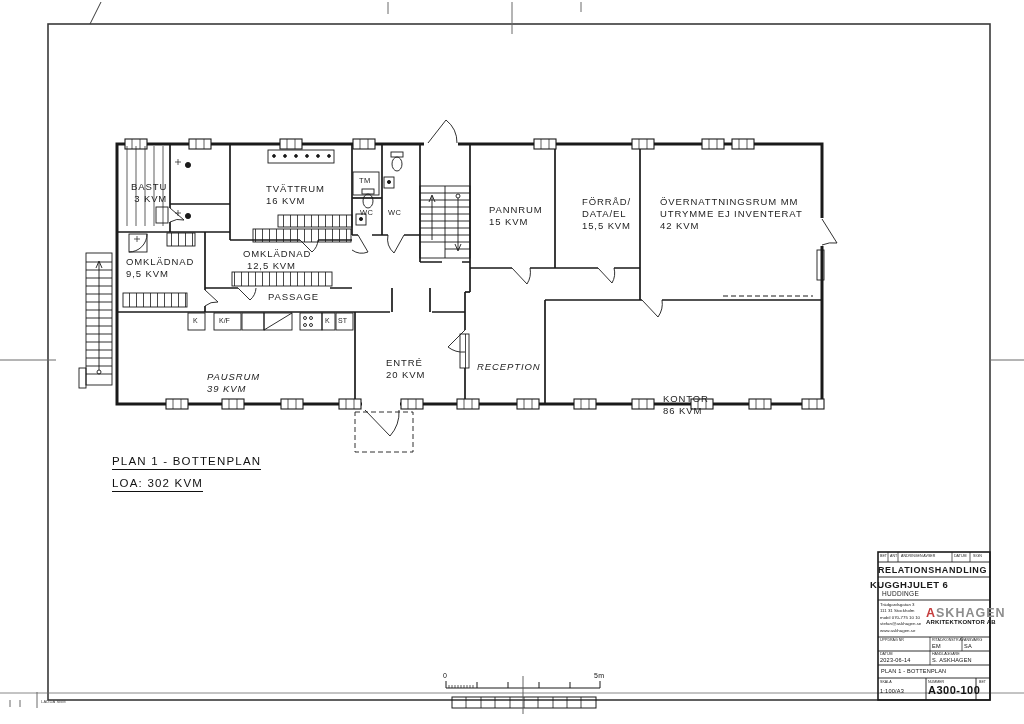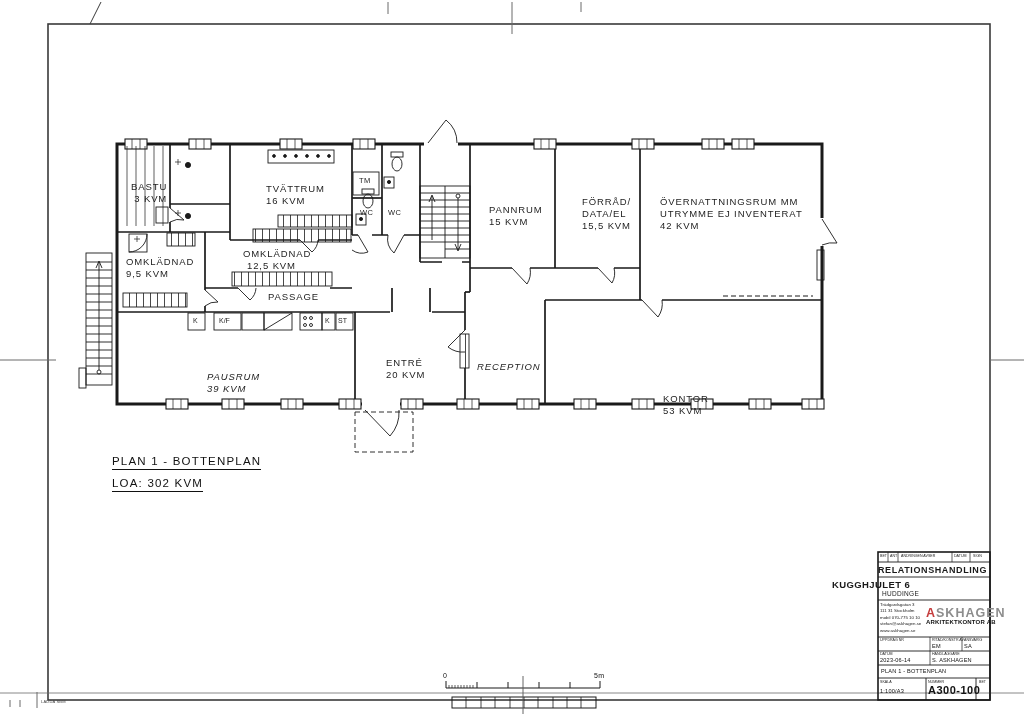--- a/index.html
+++ b/index.html
@@ -261,21 +261,21 @@
 </div>
 <div class="lbl" style="left:386px;top:357px;">
   <div>ENTRÉ</div>
     <div>20 KVM</div>
 </div>
 <div class="lbl" style="left:477px;top:361px;font-style:italic;">
   <div>RECEPTION</div>
 </div>
 <div class="lbl" style="left:663px;top:357px;margin-top:36px;">
   <div>KONTOR</div>
-    <div>53 KVM</div>
+    <div>86 KVM</div>
 </div>
 
 <div class="lbl small" style="left:359px;top:177px;">TM</div>
 <div class="lbl small" style="left:360px;top:209px;">WC</div>
 <div class="lbl small" style="left:388px;top:209px;">WC</div>
 <div class="lbl kitchen" style="left:193px;top:317px;">K</div>
 <div class="lbl kitchen" style="left:219px;top:317px;">K/F</div>
 <div class="lbl kitchen" style="left:325px;top:317px;">K</div>
 <div class="lbl kitchen" style="left:338px;top:317px;">ST</div>
 
@@ -286,21 +286,21 @@
 <div class="scale-num" style="left:594px;top:672px;">5m</div>
 <div class="stamp" style="left:41px;top:699px;">LADDA SBM</div>
 
 <div class="tb micro" style="left:880px;top:554px;">BET</div>
 <div class="tb micro" style="left:890px;top:554px;">ANT</div>
 <div class="tb micro" style="left:901px;top:554px;">ÄNDRINGEN AVSER</div>
 <div class="tb micro" style="left:954px;top:554px;">DATUM</div>
 <div class="tb micro" style="left:973px;top:554px;">SIGN</div>
 
 <div class="tb status" style="left:878px;top:565px;">RELATIONSHANDLING</div>
-<div class="tb proj" style="left:832px;top:579px;">KUGGHJULET 6</div>
+<div class="tb proj" style="left:870px;top:579px;">KUGGHJULET 6</div>
 <div class="tb muni" style="left:882px;top:590px;">HUDDINGE</div>
 
 <div class="tb addr" style="left:880px;top:602px;">
   <div>Trädgårdsgatan 3</div>
   <div>111 31 Stockholm</div>
   <div>mobil 070-775 10 10</div>
   <div>stefan@askhagen.se</div>
   <div>www.askhagen.se</div>
 </div>
 <div class="tb logo" style="left:926px;top:606px;">

